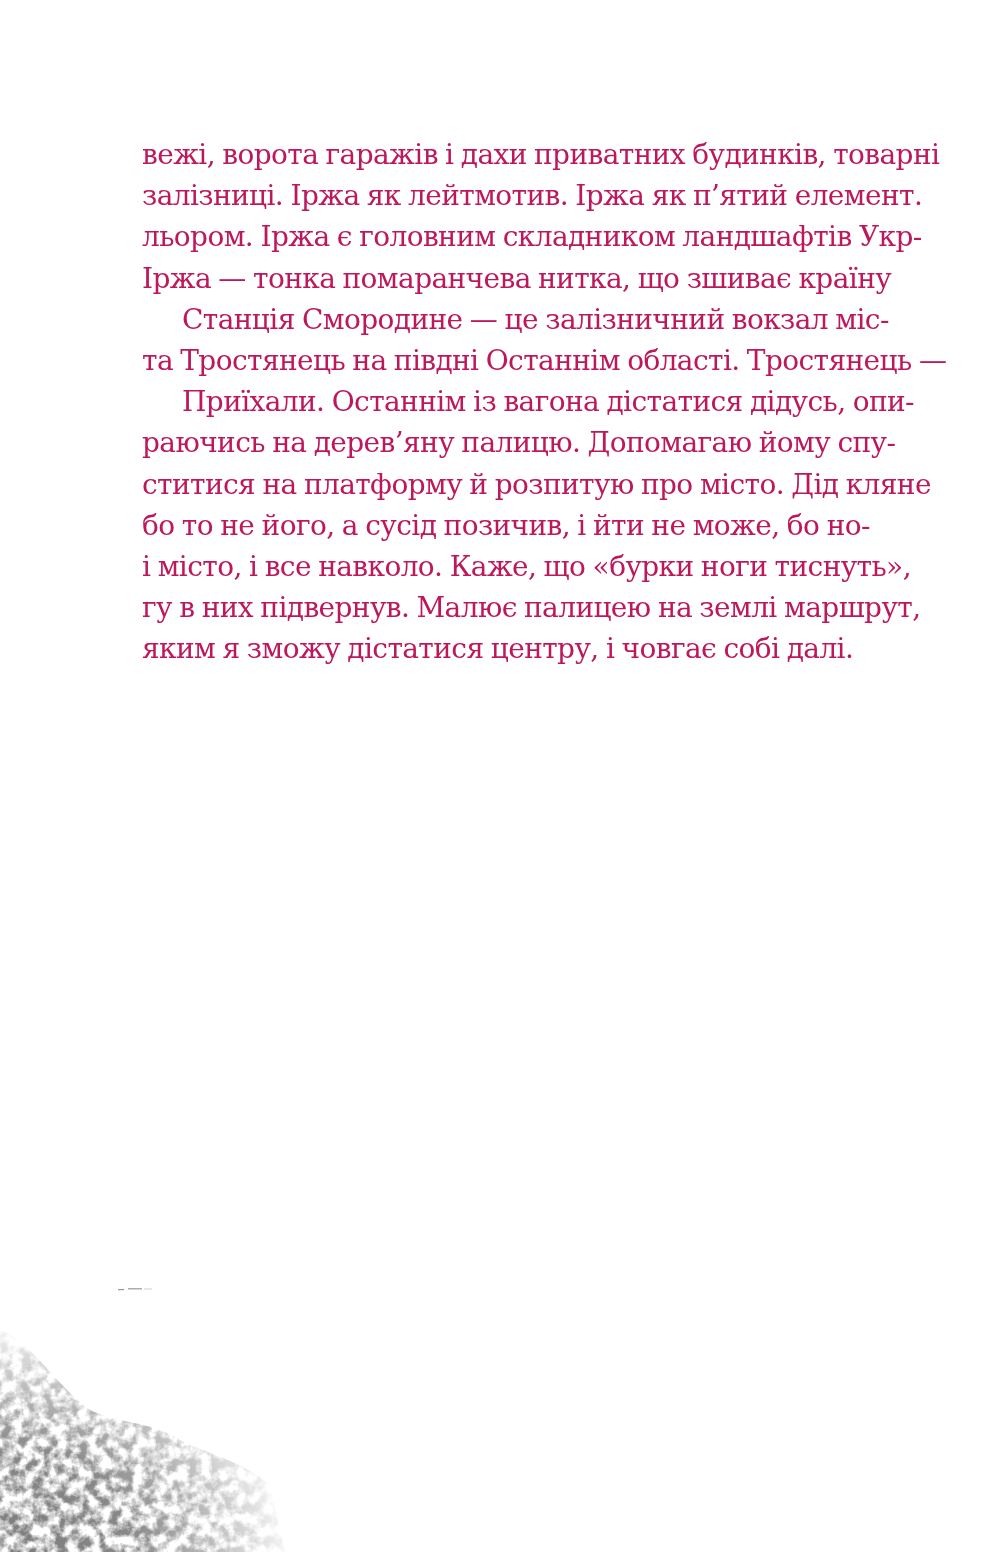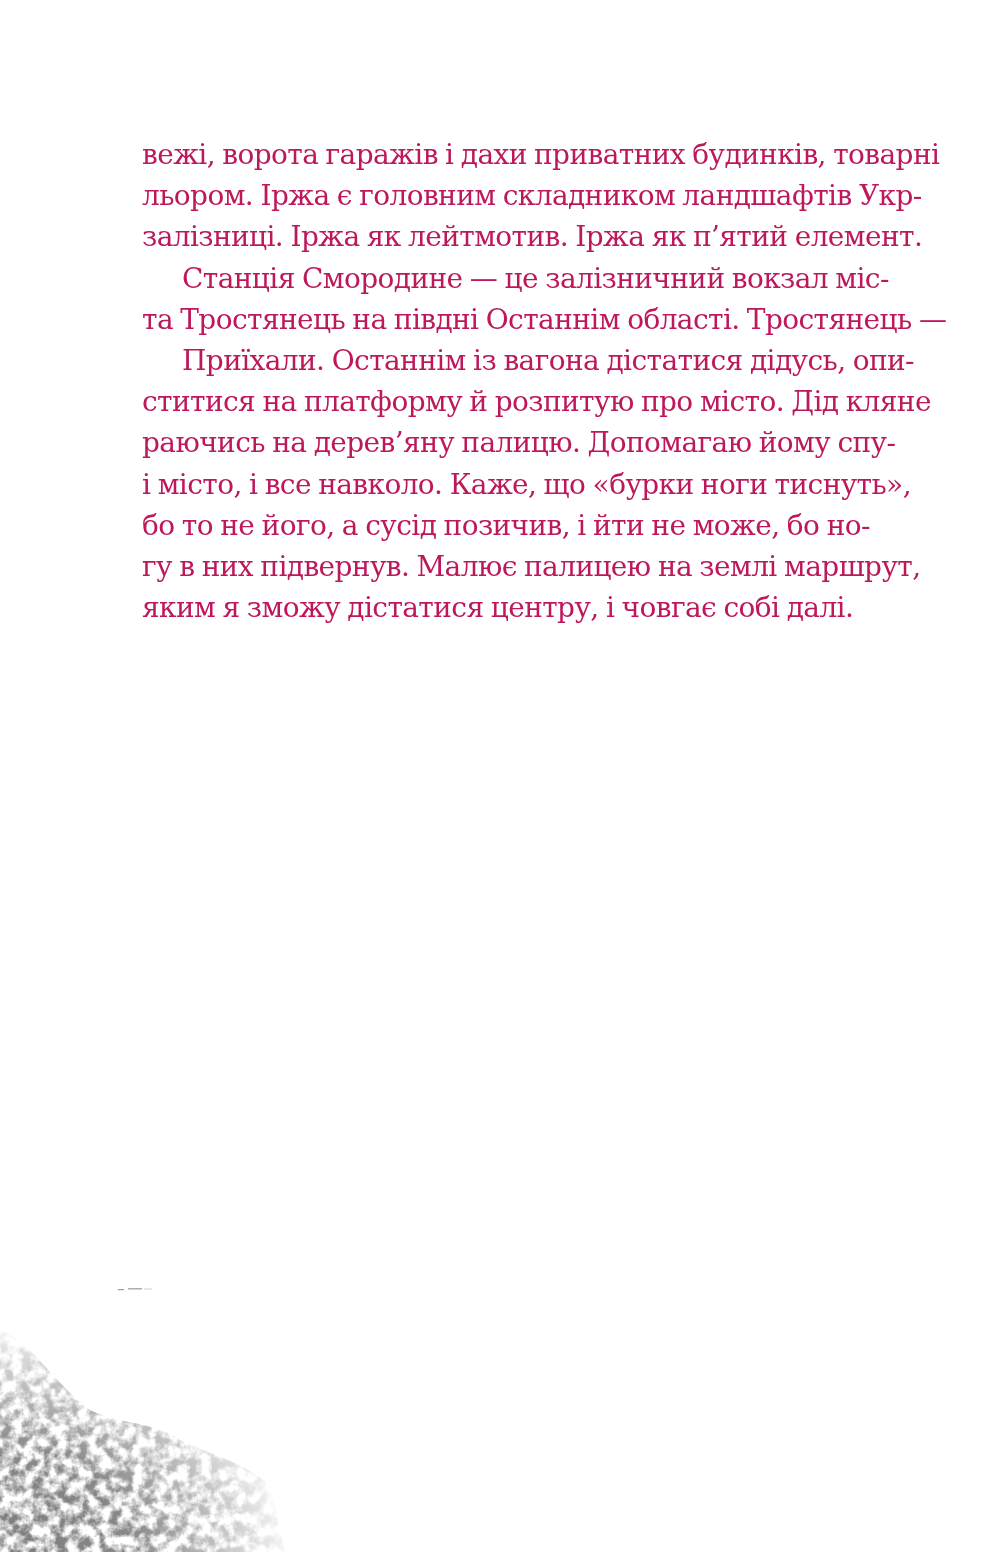--- a/index.html
+++ b/index.html
@@ -64,35 +64,36 @@
   </style>
 </head>
 <body>
 
 <div class="page">
 
   <div class="text-block">
 
     <div>
       <span class="line">вежі, ворота гаражів і дахи приватних будинків, товарні</span>
+      <span class="line">залізниці. Іржа як лейтмотив. Іржа як п’ятий елемент.</span>
       <span class="line">льором. Іржа є головним складником ландшафтів Укр-</span>
-      <span class="line">залізниці. Іржа як лейтмотив. Іржа як п’ятий елемент.</span>
+      <span class="line">Іржа — тонка помаранчева нитка, що зшиває країну</span>
     </div>
 
     <div>
       <span class="line indent">Станція Смородине — це залізничний вокзал міс-</span>
       <span class="line">та Тростянець на півдні Останнім області. Тростянець —</span>
     </div>
 
     <div>
       <span class="line indent">Приїхали. Останнім із вагона дістатися дідусь, опи-</span>
+      <span class="line">раючись на дерев’яну палицю. Допомагаю йому спу-</span>
       <span class="line">ститися на платформу й розпитую про місто. Дід кляне</span>
-      <span class="line">раючись на дерев’яну палицю. Допомагаю йому спу-</span>
+      <span class="line">бо то не його, а сусід позичив, і йти не може, бо но-</span>
       <span class="line">і місто, і все навколо. Каже, що «бурки ноги тиснуть»,</span>
-      <span class="line">бо то не його, а сусід позичив, і йти не може, бо но-</span>
       <span class="line">гу в них підвернув. Малює палицею на землі маршрут,</span>
       <span class="line last">яким я зможу дістатися центру, і човгає собі далі.</span>
     </div>
   </div>
 
   <svg class="speck-line" viewBox="0 0 46 4">
     <rect x="0" y="2" width="6" height="1.2" fill="#9a9a9a"></rect>
     <rect x="10" y="1" width="14" height="1.5" fill="#8a8a8a" opacity="0.7"></rect>
     <rect x="26" y="1.5" width="8" height="1" fill="#b0b0b0" opacity="0.6"></rect>
   </svg>

